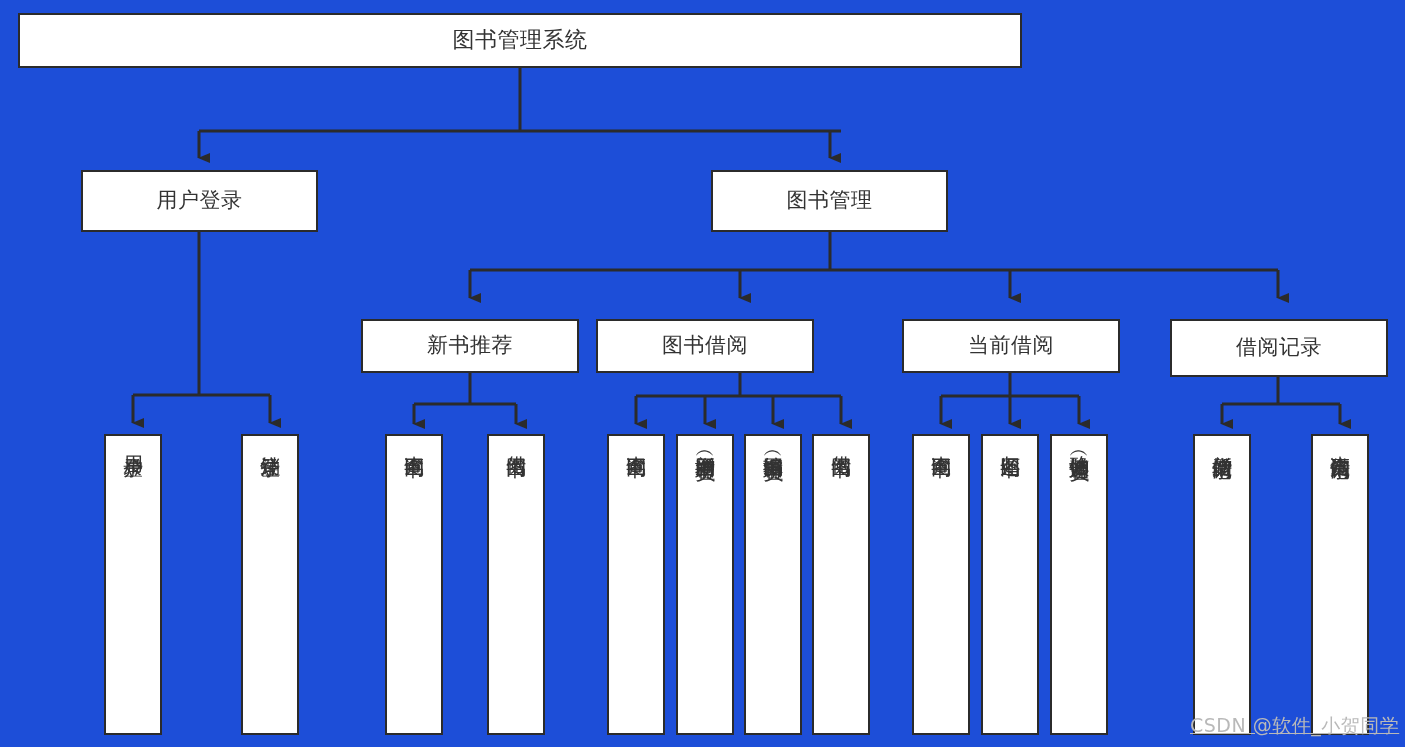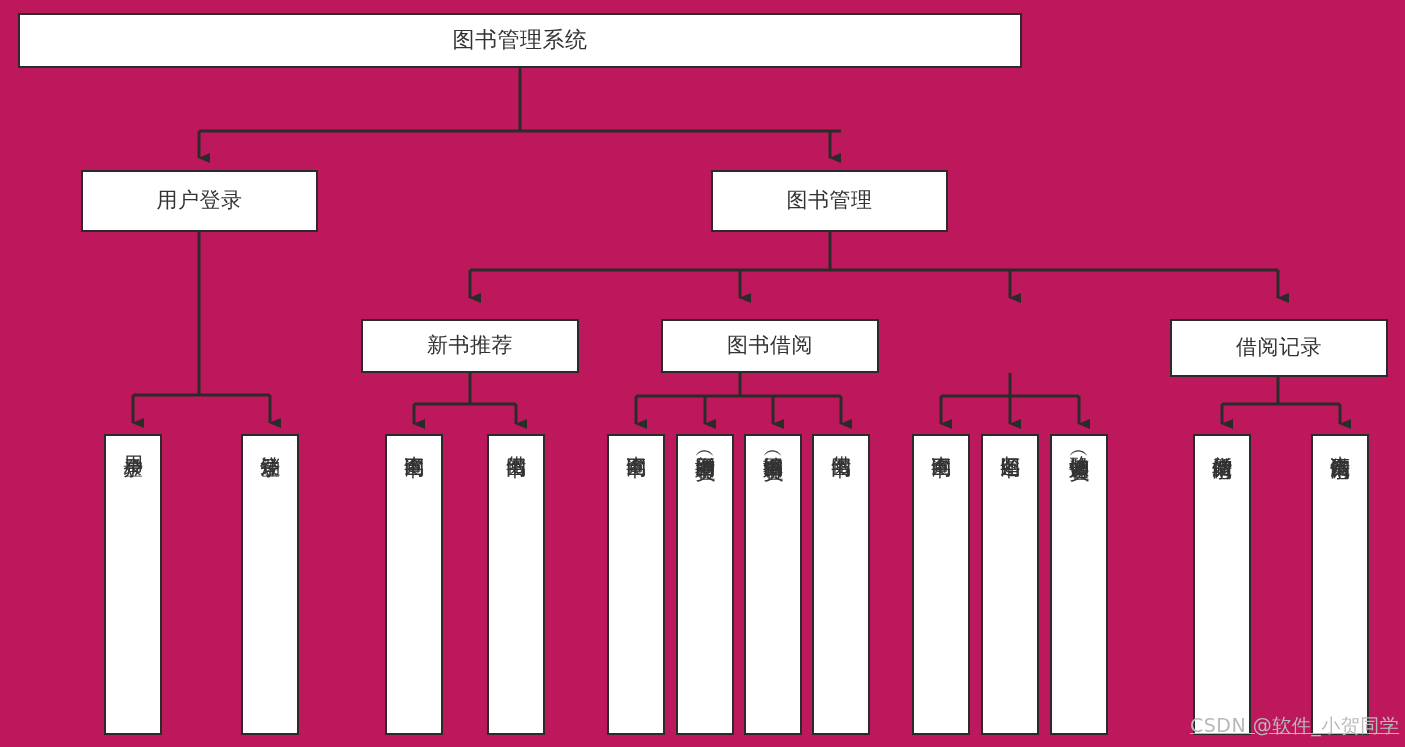--- a/index.html
+++ b/index.html
@@ -8,21 +8,21 @@
     padding: 0;
     background: #ffffff;
   }
   body {
     font-family: "DejaVu Sans", "Liberation Sans", sans-serif;
   }
   #canvas {
     position: relative;
     width: 1405px;
     height: 747px;
-    background: #be185d;
+    background: #1d4ed8;
     overflow: hidden;
   }
   #wires {
     position: absolute;
     left: 0;
     top: 0;
     width: 1405px;
     height: 747px;
     pointer-events: none;
   }
@@ -134,24 +134,27 @@
   </div>
 
   <div class="node h" style="left:711px; top:170px; width:237px; height:62px;align-items:center;">
     <span>图书管理</span>
   </div>
 
   <div class="node h" style="left:361px; top:319px; width:218px; height:54px;">
     <span>新书推荐</span>
   </div>
 
-  <div class="node h" style="left:661px; top:319px; width:218px; height:54px;">
+  <div class="node h" style="left:596px; top:319px; width:218px; height:54px;">
     <span>图书借阅</span>
   </div>
 
+  <div class="node h" style="left:902px; top:319px; width:218px; height:54px;">
+    <span>当前借阅</span>
+  </div>
 
   <div class="node h" style="left:1170px; top:319px; width:218px; height:58px;">
     <span>借阅记录</span>
   </div>
 
   <div class="node v" style="left:104px; top:434px; width:58px; height:301px;">
     <span class="vtext">用户登录</span>
   </div>
 
   <div class="node v" style="left:241px; top:434px; width:58px; height:301px;">

